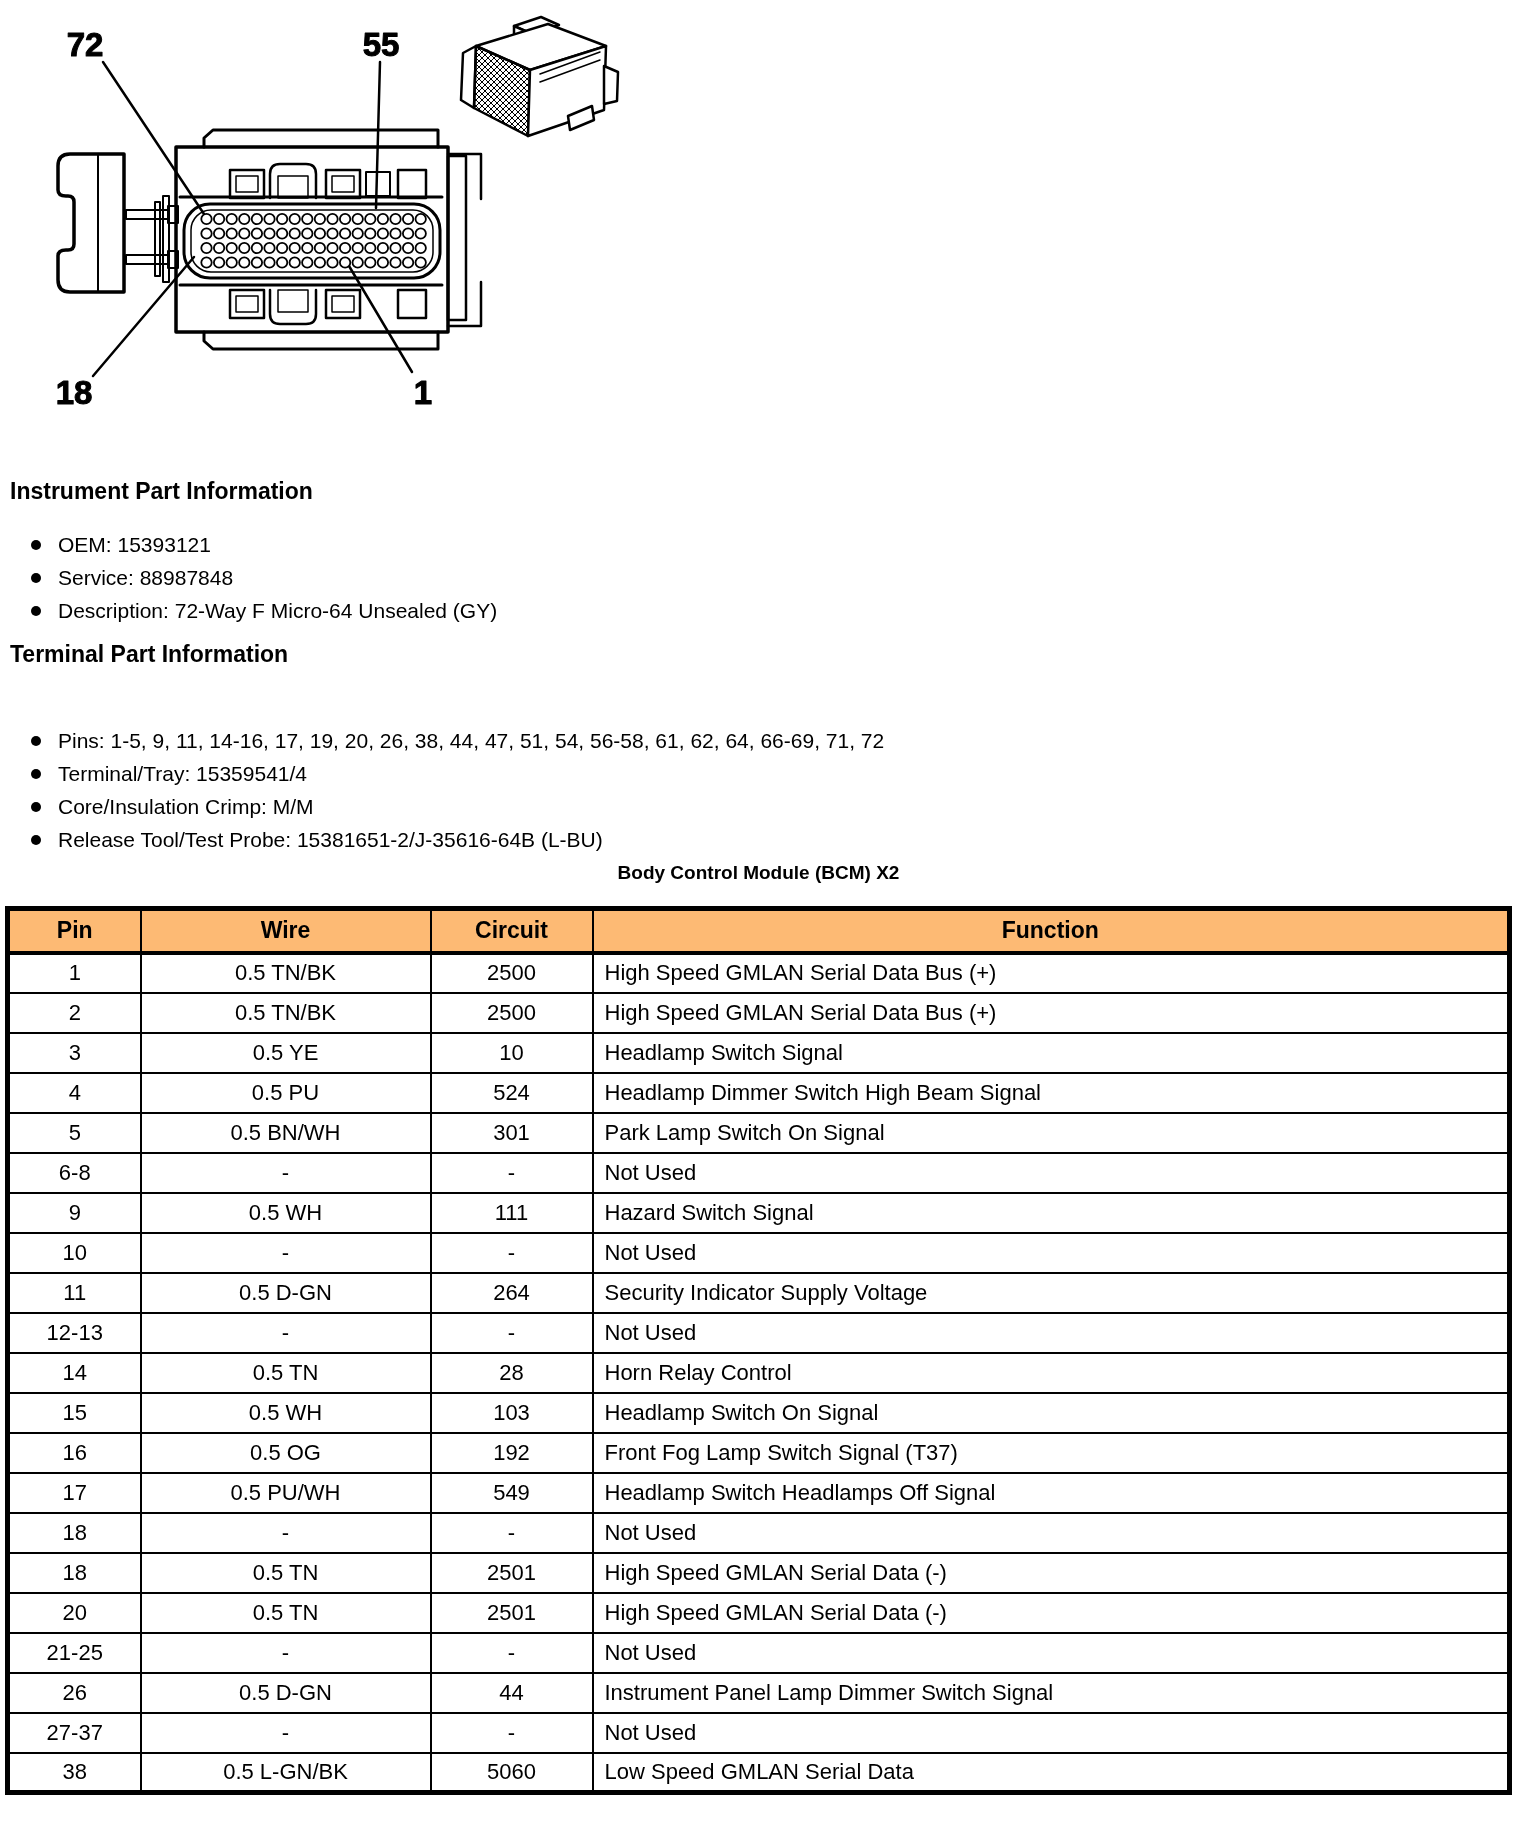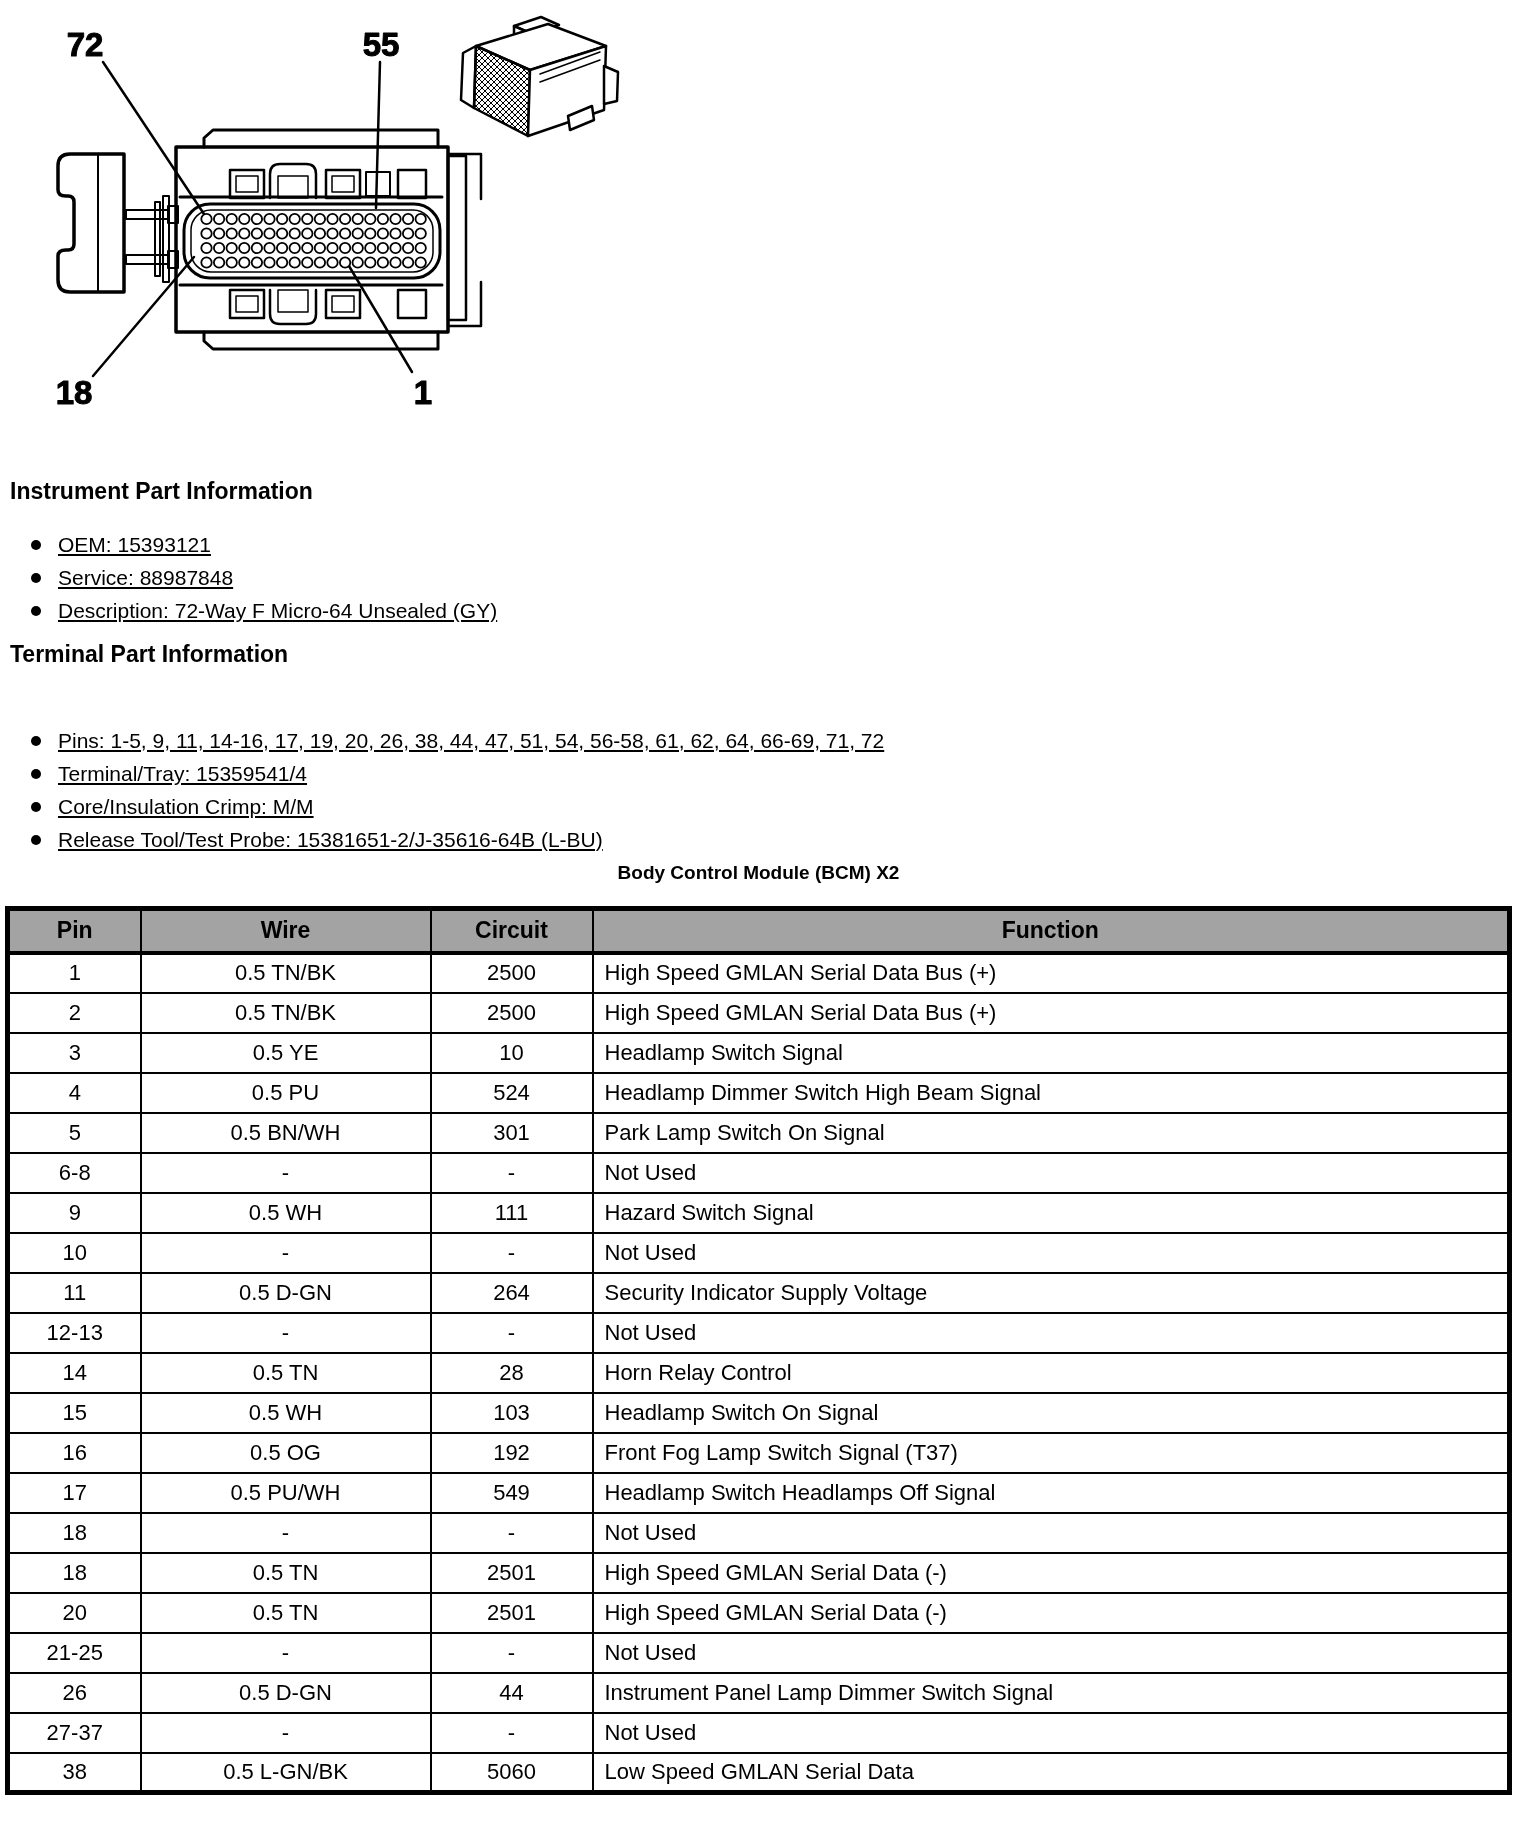--- a/index.html
+++ b/index.html
@@ -12,21 +12,21 @@
   
   .diagram-wrap { position:absolute; left:8px; top:4px; width:680px; height:430px; }
   svg text.pin-num { font-family:"Liberation Sans",sans-serif; font-size:33px; font-weight:600; fill:#000; }
 
   
   .section-heading {
     position:absolute; left:10px; font-size:23px; font-weight:700;
   }
   .h-connector { top:478px; }
   .h-terminal  { top:641px; }
-  .bullet-list { position:absolute; left:31px; list-style:none;text-decoration:underline; }
+  .bullet-list { position:absolute; left:31px; list-style:none; }
   .bl-connector { top:528px; }
   .bl-terminal  { top:724px; }
   .bullet-list li { display:flex; align-items:center; height:33px; }
   .bullet-dot {
     width:10px; height:10px; border-radius:50%; background:#000;
     margin-right:17px; flex:0 0 auto;
   }
   .bullet-text { font-size:21px; white-space:nowrap; }
 
   
@@ -35,21 +35,21 @@
     text-align:center; font-size:19px; font-weight:700;
   }
   table.pinout {
     position:absolute; left:5px; top:906px; width:1507px;
     border-collapse:collapse; table-layout:fixed;
     border:5px solid #000;
   }
   table.pinout th {
     border:2px solid #000; border-bottom:4px solid #000;
     height:44px; font-size:23px; font-weight:700; text-align:center;
-    background:#a3a3a3;
+    background:#fdba74;
   }
   table.pinout td {
     border:2.5px solid #000; height:40px; font-size:22px;
     text-align:center; vertical-align:middle; background:#fff;
     overflow:hidden; white-space:nowrap;
   }
   table.pinout td.fn { text-align:left; padding-left:11px; }
 </style>
 </head>
 <body>

